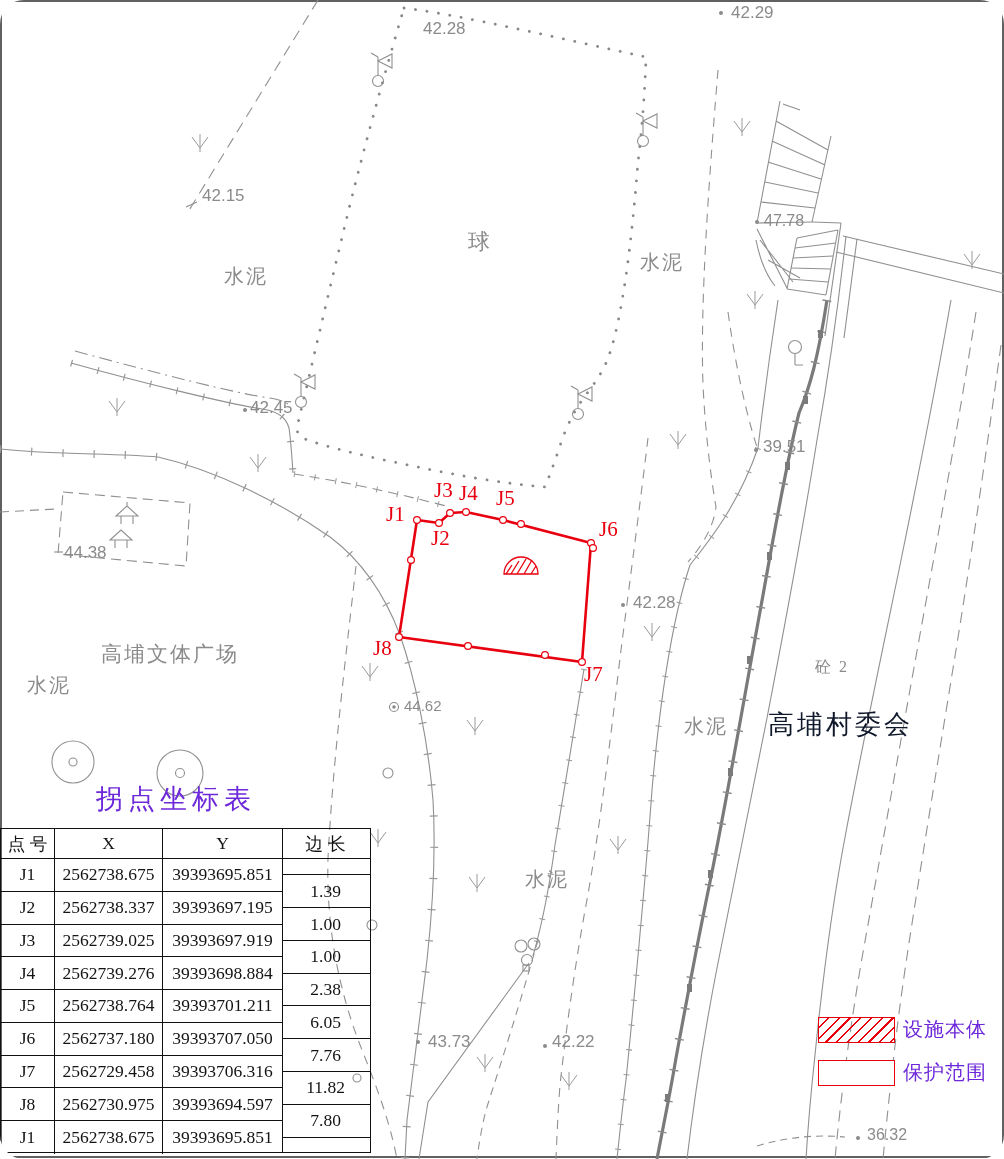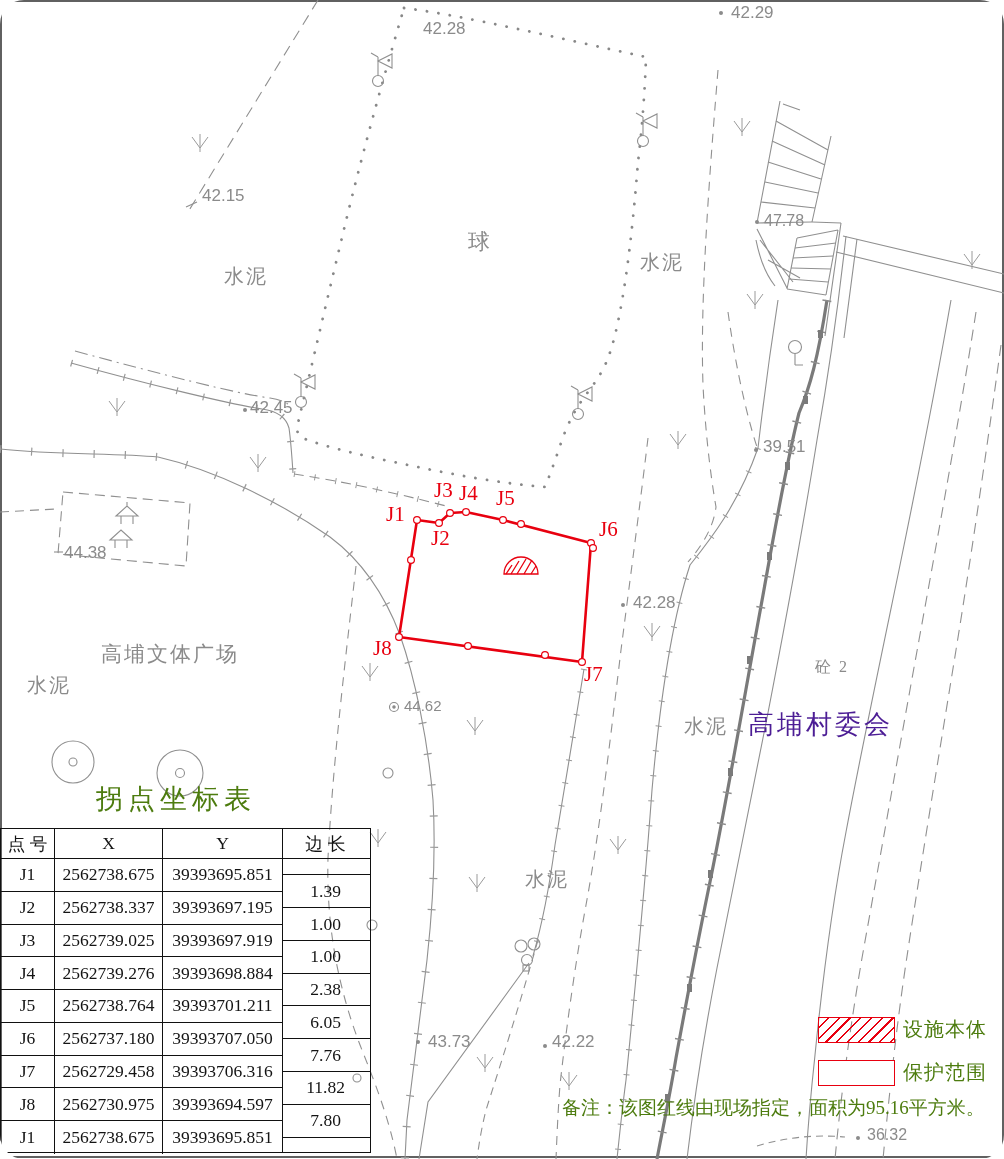--- a/index.html
+++ b/index.html
@@ -3,21 +3,21 @@
 <meta charset="utf-8">
 <style>
   html,body{margin:0;padding:0;background:#fff;}
   #stage{position:relative;width:1004px;height:1159px;background:#fff;overflow:hidden;
          font-family:"Liberation Serif","DejaVu Serif",serif;border-radius:24px;}
   #linework{position:absolute;left:0;top:0;z-index:1;}
   .lbl{position:absolute;white-space:nowrap;z-index:2;line-height:1;}
   .num{color:#8b8b8b;font-family:"Liberation Sans","DejaVu Sans",sans-serif;}
   .cjk{color:#8b8b8b;letter-spacing:2px;}
   .jlbl{color:#e8000f;font-size:21px;font-family:"Liberation Serif",serif;z-index:3;}
-  .blk{color:#4d7c0f;}
+  .blk{color:#6d28d9;}
   
   #tablewrap{position:absolute;left:0;top:828px;width:372px;height:243px;z-index:3;
              font-family:"Liberation Serif","DejaVu Serif",serif;color:#141414;}
   #maintbl{position:absolute;left:0;top:0;width:283px;height:325px;border:1.4px solid #111;box-sizing:border-box;}
   .trow{display:flex;height:32.78px;border-bottom:1.3px solid #111;box-sizing:border-box;}
   .trow:last-child{border-bottom:none;}
   .thead{height:30px;font-size:18px;}
   .trow>div{display:flex;align-items:center;justify-content:center;box-sizing:border-box;
             font-size:17.5px;}
   .cpt{width:54px;border-right:1.3px solid #111;}
@@ -267,21 +267,21 @@
   <div class="lbl num" style="left:552px;top:1033px;font-size:17px">42.22</div>
   <div class="lbl num" style="left:867px;top:1127px;font-size:16px">36.32</div>
 
   <div class="lbl cjk" style="left:468px;top:231px;font-size:22px">球</div>
   <div class="lbl cjk" style="left:224px;top:266px;font-size:20px">水泥</div>
   <div class="lbl cjk" style="left:640px;top:252px;font-size:20px">水泥</div>
   <div class="lbl cjk" style="left:27px;top:675px;font-size:20px">水泥</div>
   <div class="lbl cjk" style="left:684px;top:716px;font-size:20px">水泥</div>
   <div class="lbl cjk" style="left:525px;top:869px;font-size:20px">水泥</div>
   <div class="lbl cjk" style="left:101px;top:644px;font-size:21px">高埔文体广场</div>
-  <div class="lbl cjk" style="left:748px;top:712px;font-size:26px;letter-spacing:3px;color:#4c1d95">高埔村委会</div>
+  <div class="lbl cjk" style="left:768px;top:712px;font-size:26px;letter-spacing:3px;color:#0f172a">高埔村委会</div>
   <div class="lbl cjk" style="left:815px;top:659px;font-size:16px">砼 2</div>
 
   <div class="lbl jlbl" style="left:386px;top:504px">J1</div>
   <div class="lbl jlbl" style="left:431px;top:528px">J2</div>
   <div class="lbl jlbl" style="left:434px;top:480px">J3</div>
   <div class="lbl jlbl" style="left:459px;top:483px">J4</div>
   <div class="lbl jlbl" style="left:496px;top:488px">J5</div>
   <div class="lbl jlbl" style="left:599px;top:519px">J6</div>
   <div class="lbl jlbl" style="left:584px;top:664px">J7</div>
   <div class="lbl jlbl" style="left:373px;top:638px">J8</div>
@@ -353,15 +353,14 @@
       <div class="ecell">11.82</div>
       <div class="ecell">7.80</div>
     </div>
   </div>
 
   <div class="swatch hatched" style="left:818px;top:1017px"></div>
   <div class="lbl blk" style="left:903px;top:1019px;font-size:20px;letter-spacing:1px">设施本体</div>
   <div class="swatch" style="left:818px;top:1060px;background:#fff"></div>
   <div class="lbl blk" style="left:903px;top:1062px;font-size:20px;letter-spacing:1px">保护范围</div>
 
-  <div class="lbl blk" style="left:562px;top:1098px;font-size:19px;z-index:3">备注：该图红线由现场指定，面积为95.16平方米。</div>
 
 </div>
 
 </body></html>

